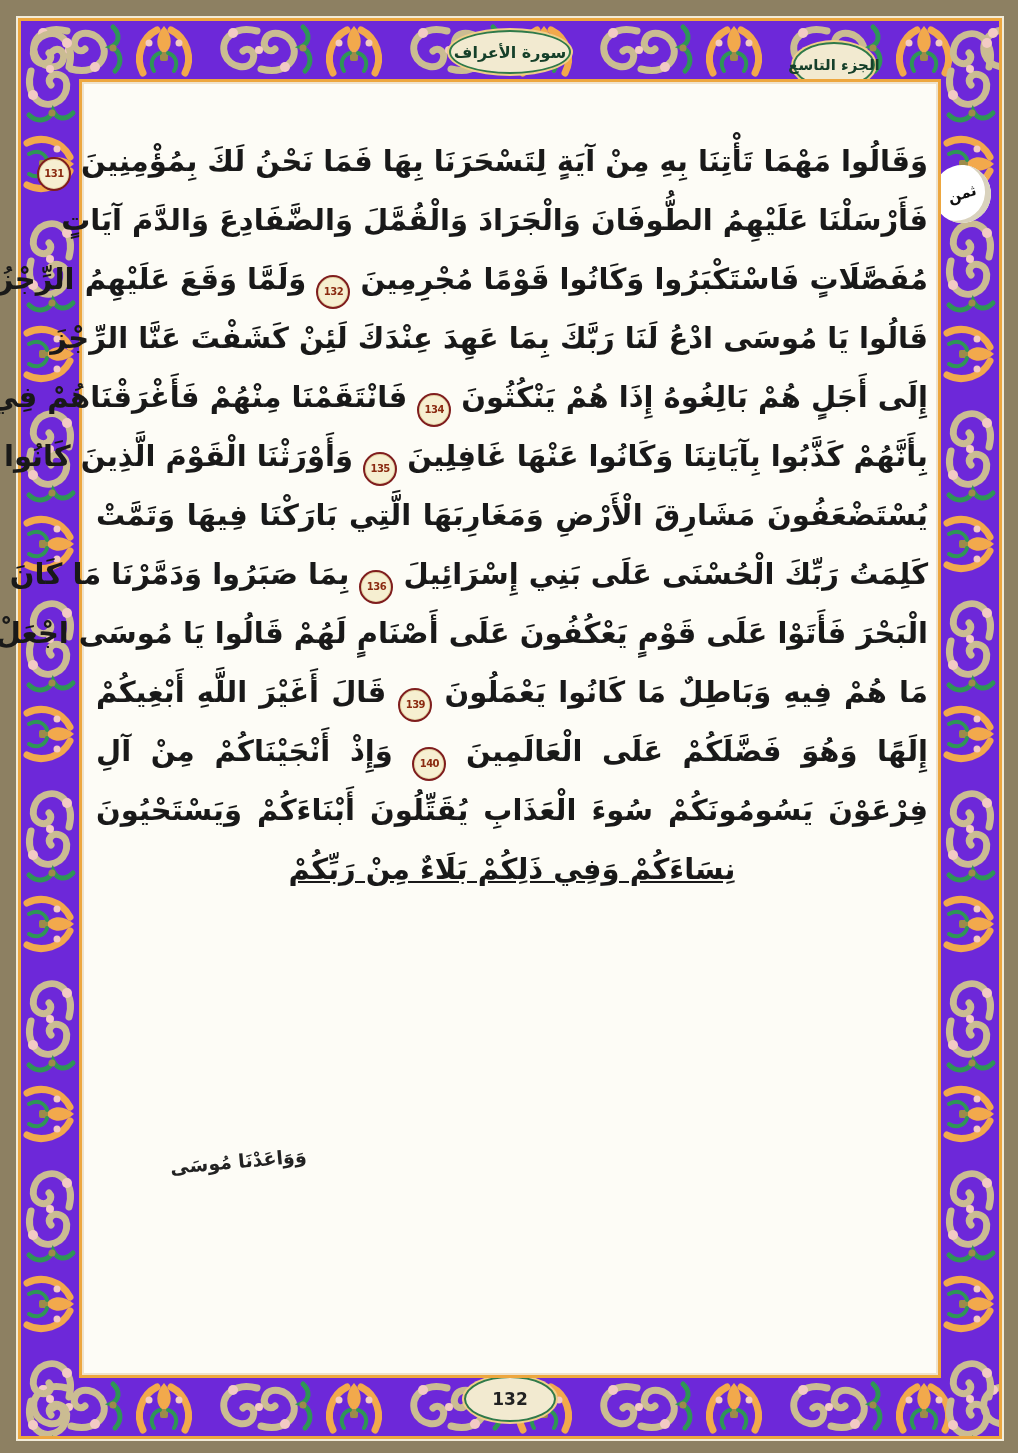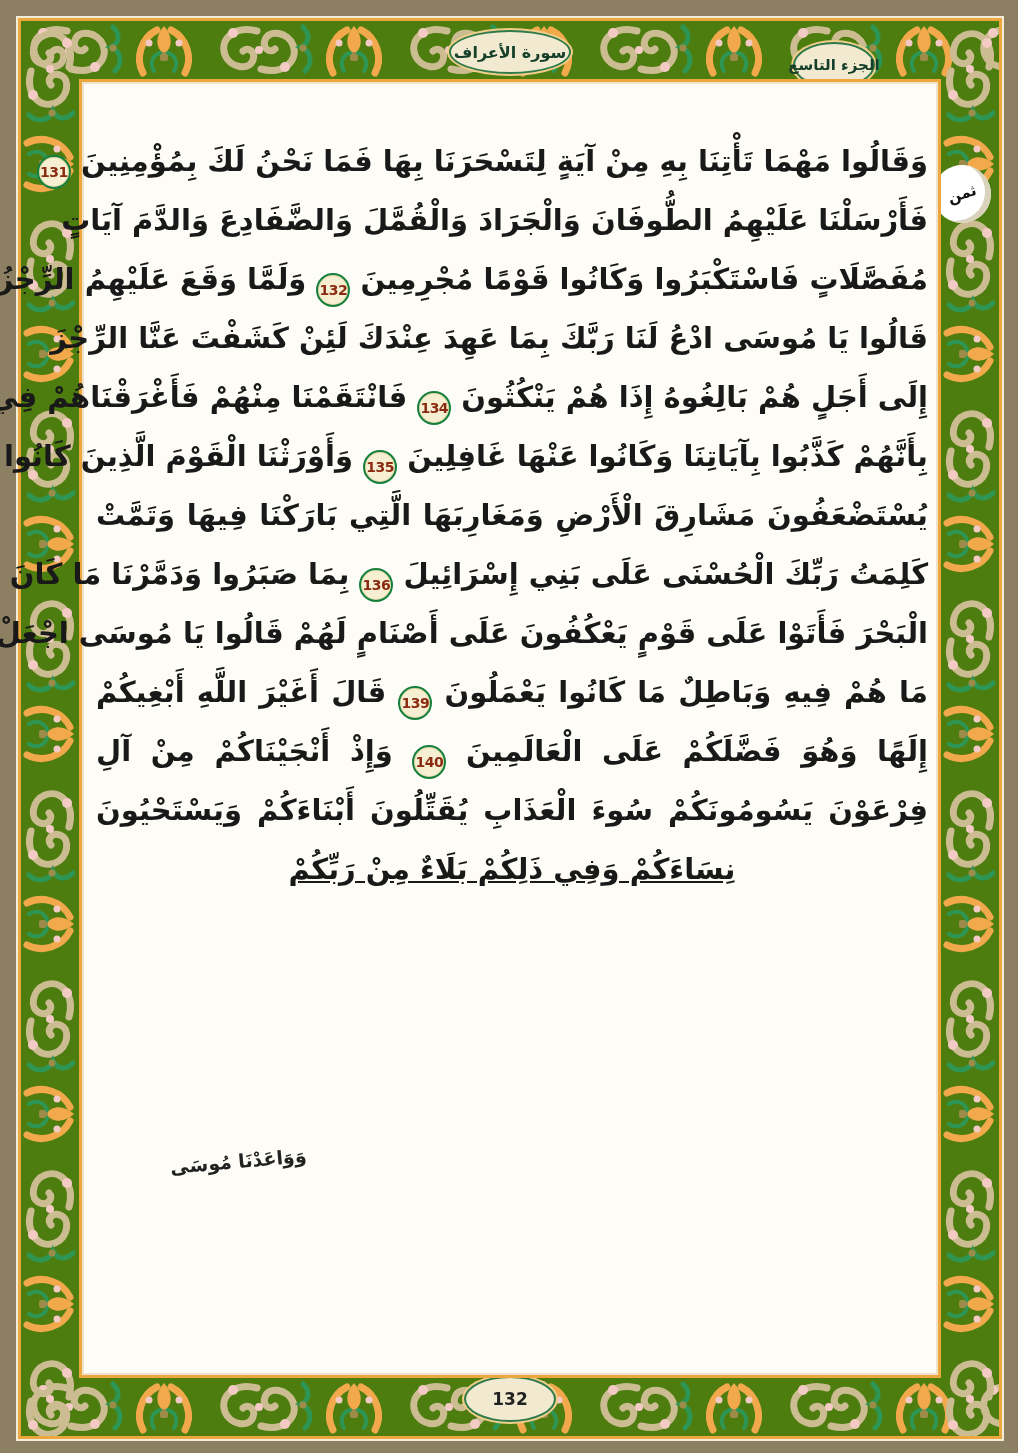--- a/index.html
+++ b/index.html
@@ -6,21 +6,21 @@
   .page{
     position:relative;
     width:1018px;height:1453px;
     background:#8d8062;
     font-family:"DejaVu Sans",sans-serif;
     overflow:hidden;
   }
   
   .frame{
     position:absolute;left:18px;top:18px;right:16px;bottom:14px;
-    background:#4d7c0f;
+    background:#6d28d9;
     border:3px solid #eda73f;
     box-shadow:0 0 0 2px #f2ecd9;
   }
   .band{position:absolute;display:block;}
   .band-top{left:0;top:0;width:978px;height:58px;}
   .band-bottom{left:0;bottom:0;width:978px;height:58px;}
   .band-left{left:0;top:0;width:58px;height:1415px;}
   .band-right{right:0;top:0;width:58px;height:1415px;}
   
   .content{
@@ -42,24 +42,24 @@
     color:#191919;
     line-height:59px;
     height:59px;
     white-space:nowrap;
   }
   .line.center{text-align:left;text-align-last:center;text-decoration:underline;}
   .ayah-badge{
     display:inline-flex;align-items:center;justify-content:center;
     width:30px;height:30px;border-radius:50%;
     background:#f6efd1;
-    border:2px solid #15803d;
+    border:2px solid #7f1d1d;
     box-shadow:0 0 0 1px #e4d6a4 inset;
     color:#8a2a10;
-    font-size:14px;font-weight:bold;
+    font-size:10px;font-weight:bold;
     vertical-align:-6px;
     line-height:1;
     letter-spacing:-0.5px;
   }
   .catchword{
     position:absolute;left:88px;top:1068px;
     direction:rtl;
     font-size:19px;font-weight:bold;color:#222;
     transform:rotate(-5deg);
   }

